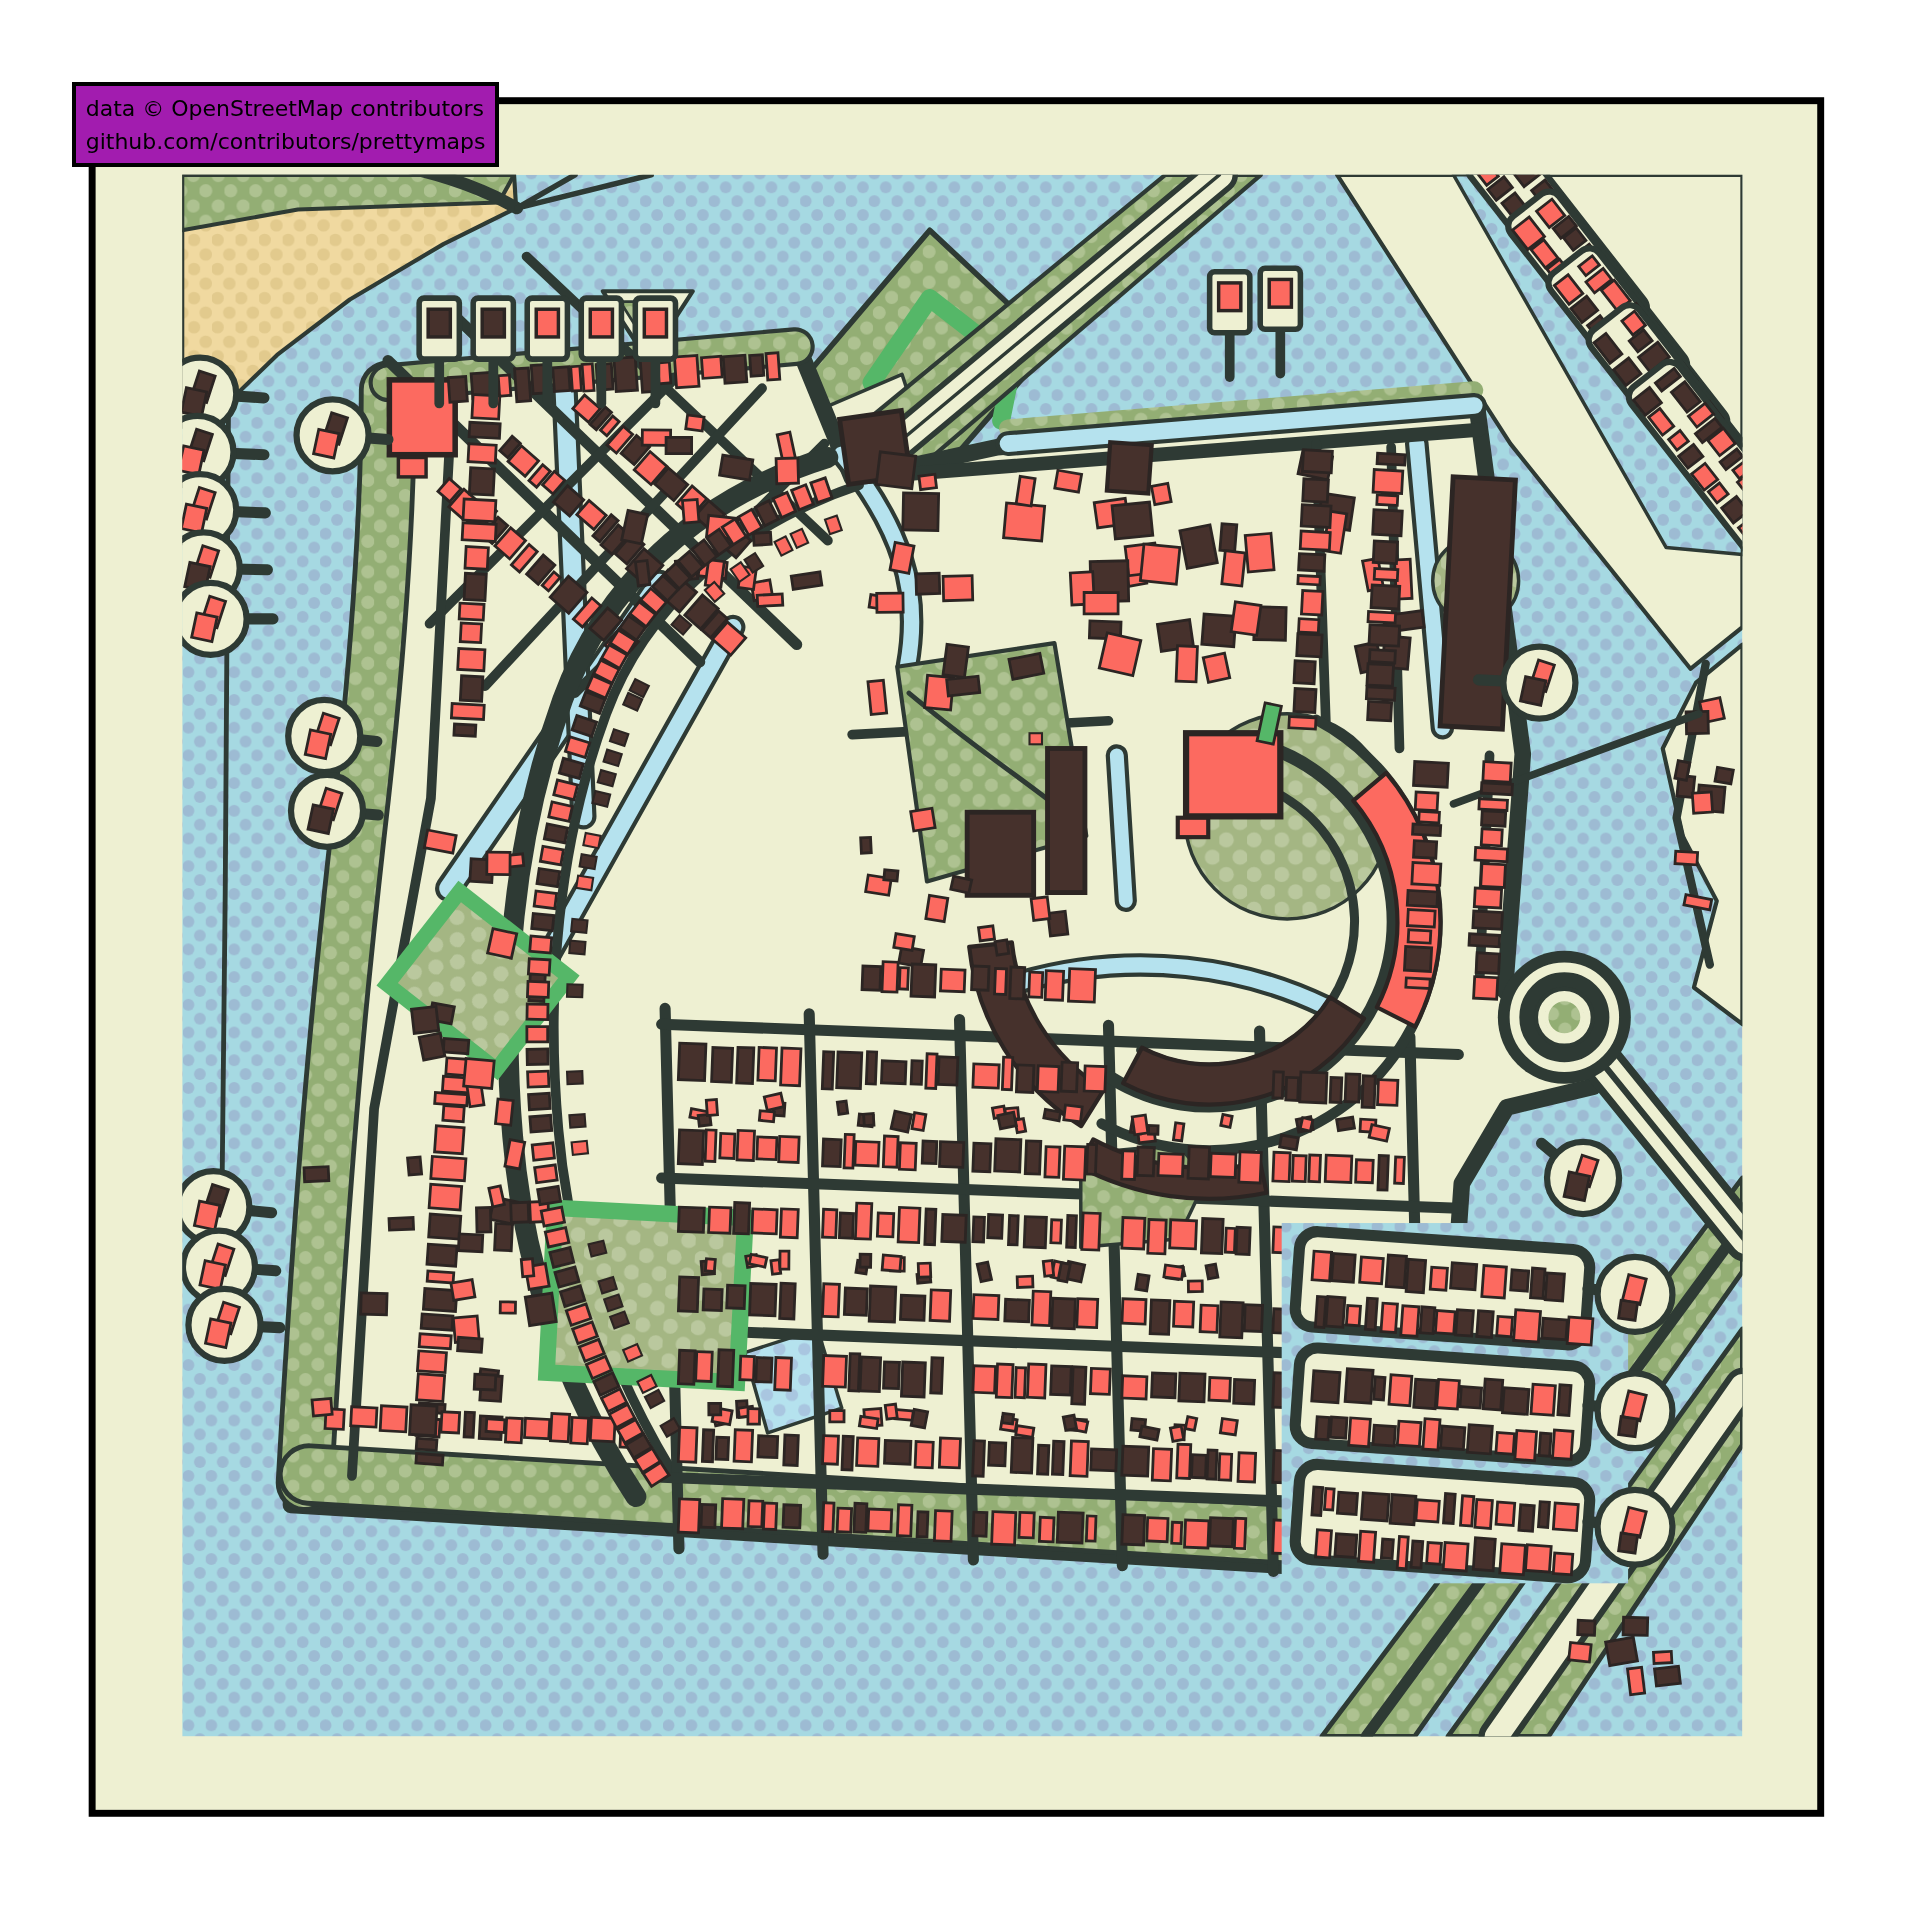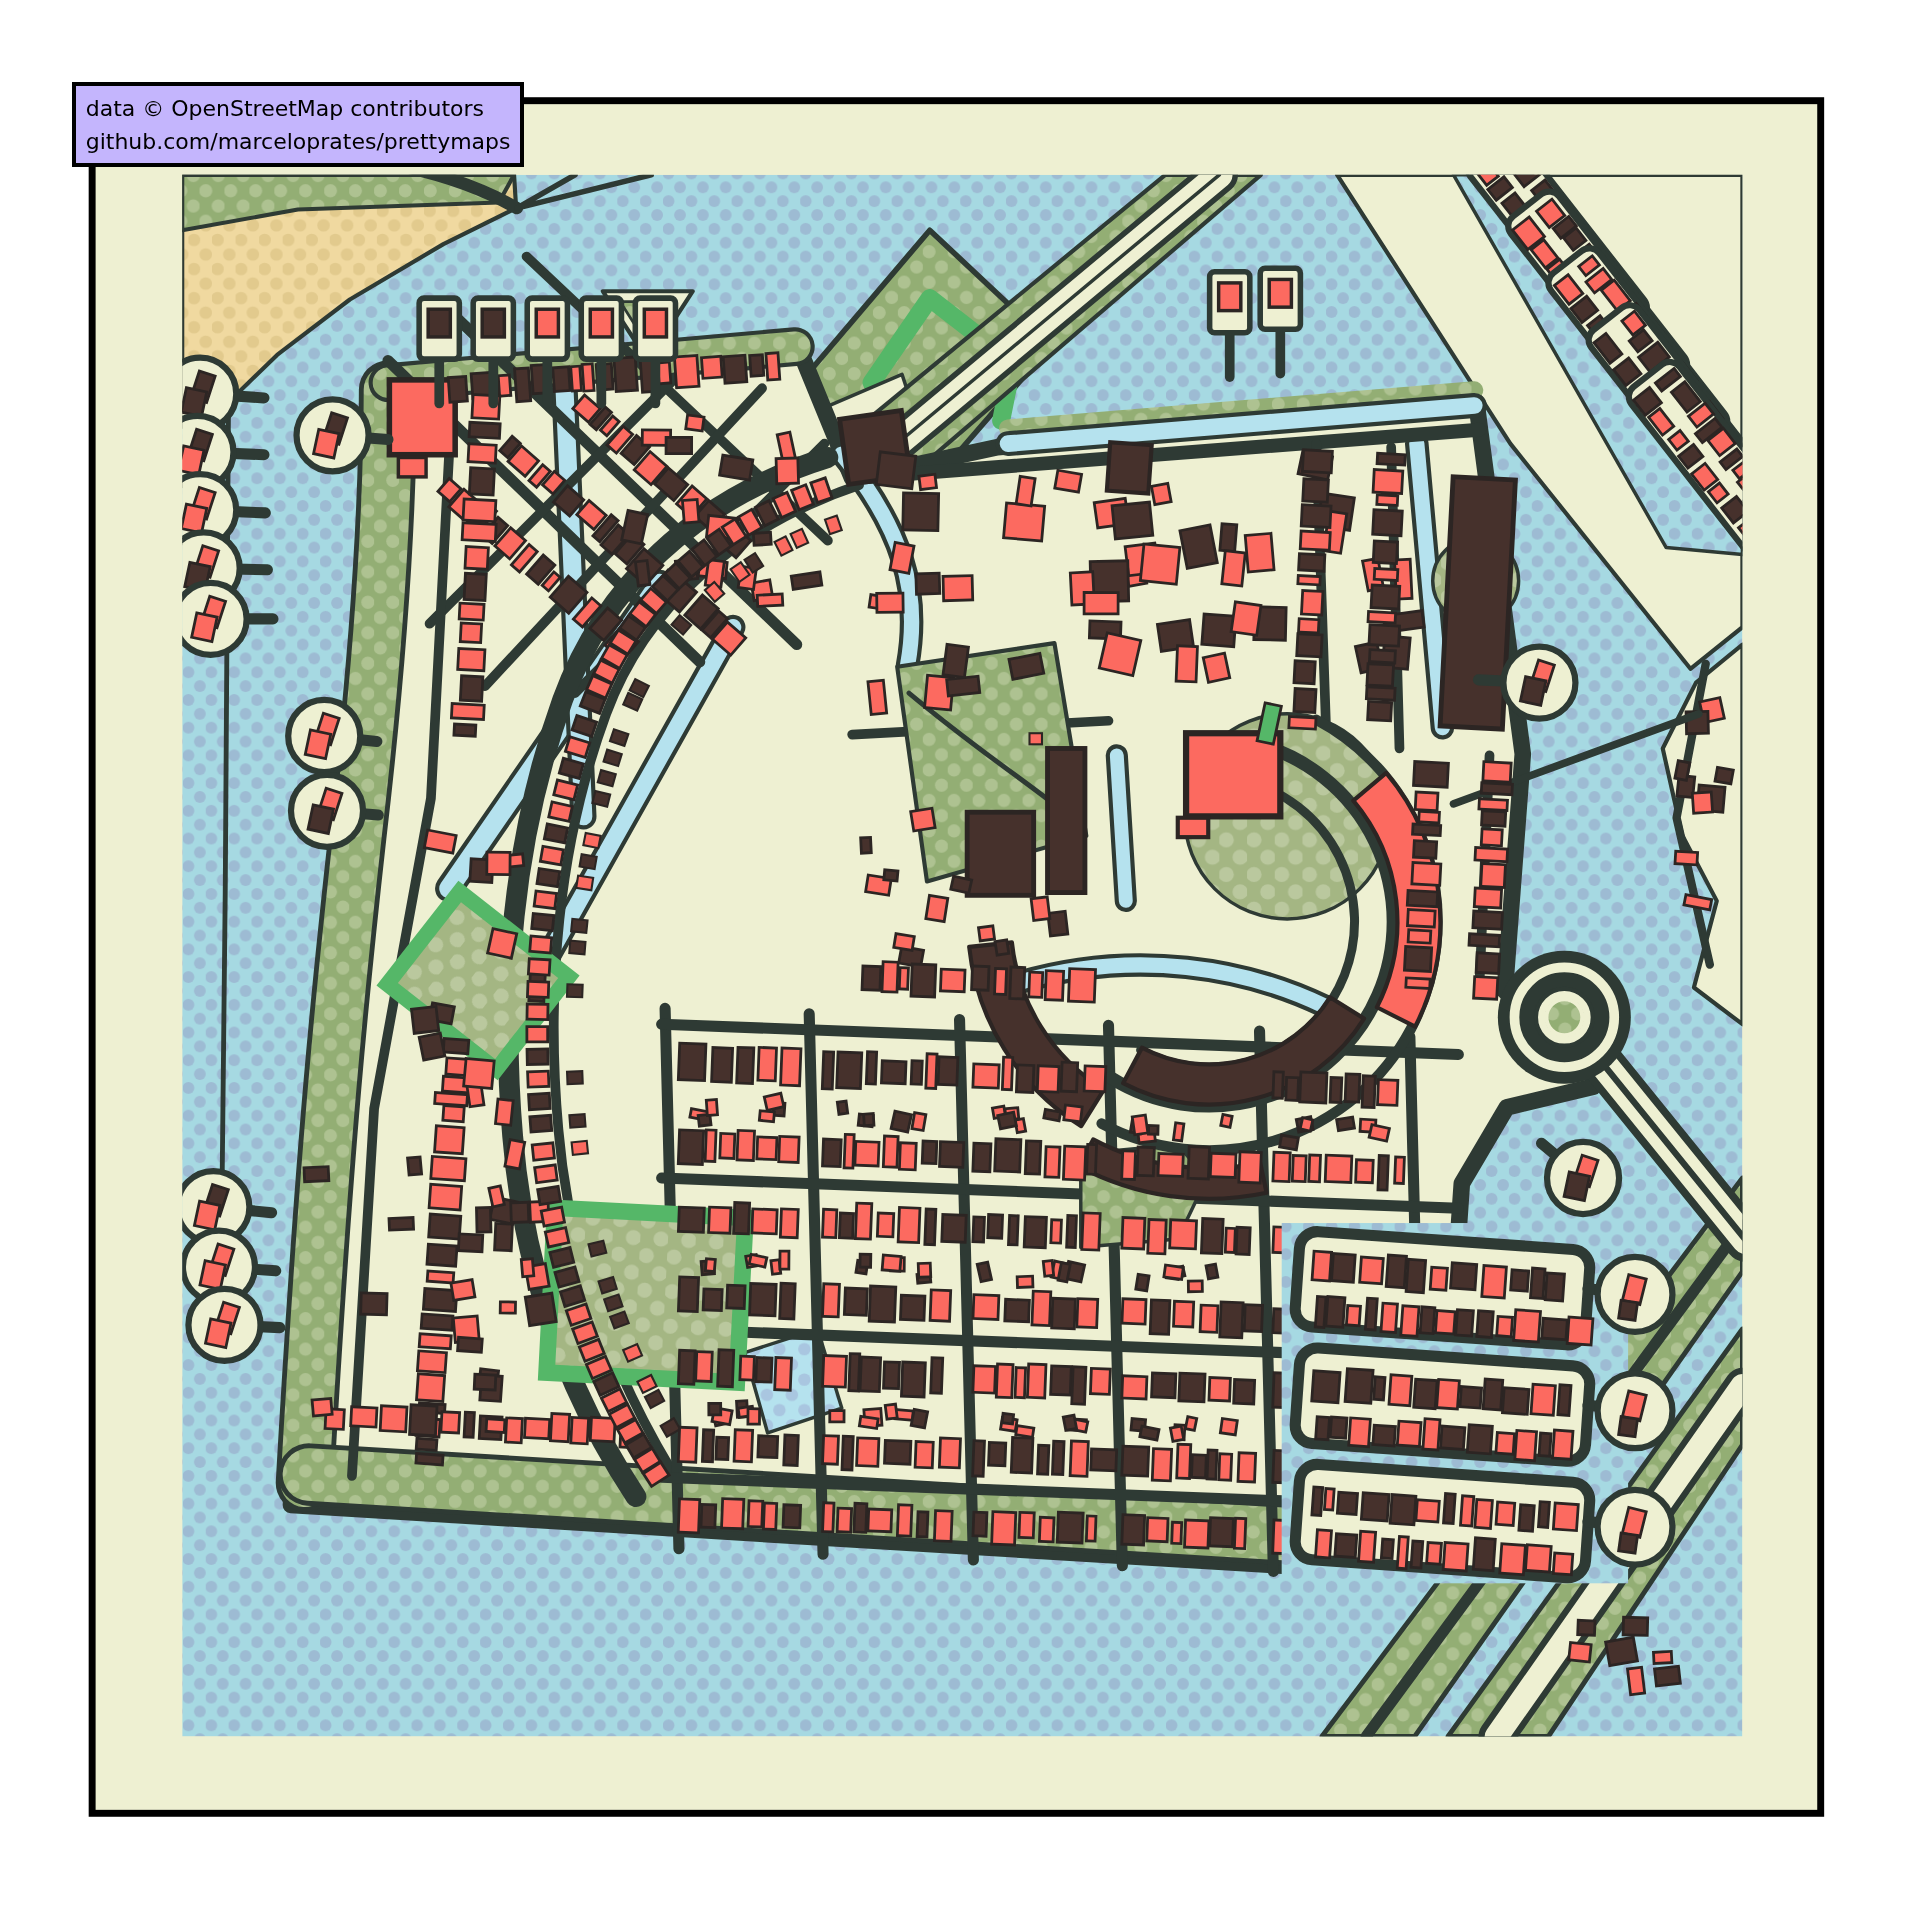--- a/index.html
+++ b/index.html
@@ -1,19 +1,19 @@
 <!DOCTYPE html>
 <html style="font-size:11px"><head>
 <meta charset="utf-8">
 <style>
   html,body{margin:0;padding:0;background:#fff;}
   .page{position:relative;width:1926px;height:1914px;background:#fff;overflow:hidden;
         font-family:"DejaVu Sans",sans-serif;}
   #map-svg{position:absolute;left:0;top:0;width:1926px;height:1914px;display:block;}
-  .attr-box{position:absolute;left:72px;top:82px;width:max-content;background:#c4b5fd;
+  .attr-box{position:absolute;left:72px;top:82px;width:max-content;background:#a21caf;
             border:4.2px solid #000;padding:5.5px 9.7px;color:#000;
             font:22px/1.5 "DejaVu Sans",sans-serif;white-space:nowrap;}
 </style>
 </head>
 <body>
 
 <div class="page">
   <svg id="map-svg" xmlns="http://www.w3.org/2000/svg" viewBox="0 0 2780 2762">
       <defs>
         <pattern id="pw" width="33" height="40" patternUnits="userSpaceOnUse">
@@ -1259,16 +1259,16 @@
           <circle cx="2258" cy="1468" r="96" fill="#2e3a34"></circle>
           <circle cx="2258" cy="1468" r="72" fill="none" stroke="#eef0d2" stroke-width="14"></circle>
           <circle cx="2258" cy="1468" r="44" fill="#2e3a34"></circle>
           <circle cx="2258" cy="1468" r="33" fill="none" stroke="#eef0d2" stroke-width="10"></circle>
           <circle cx="2258" cy="1468" r="26" fill="url(#pg)" stroke="#eef0d2" stroke-width="6"></circle>
         </g>
       </g>
     </svg>
   <div class="attr-box">
     <div>data © OpenStreetMap contributors</div>
-    <div>github.com/marceloprates/prettymaps</div>
+    <div>github.com/contributors/prettymaps</div>
   </div>
 </div>
 
 
 </body></html>

